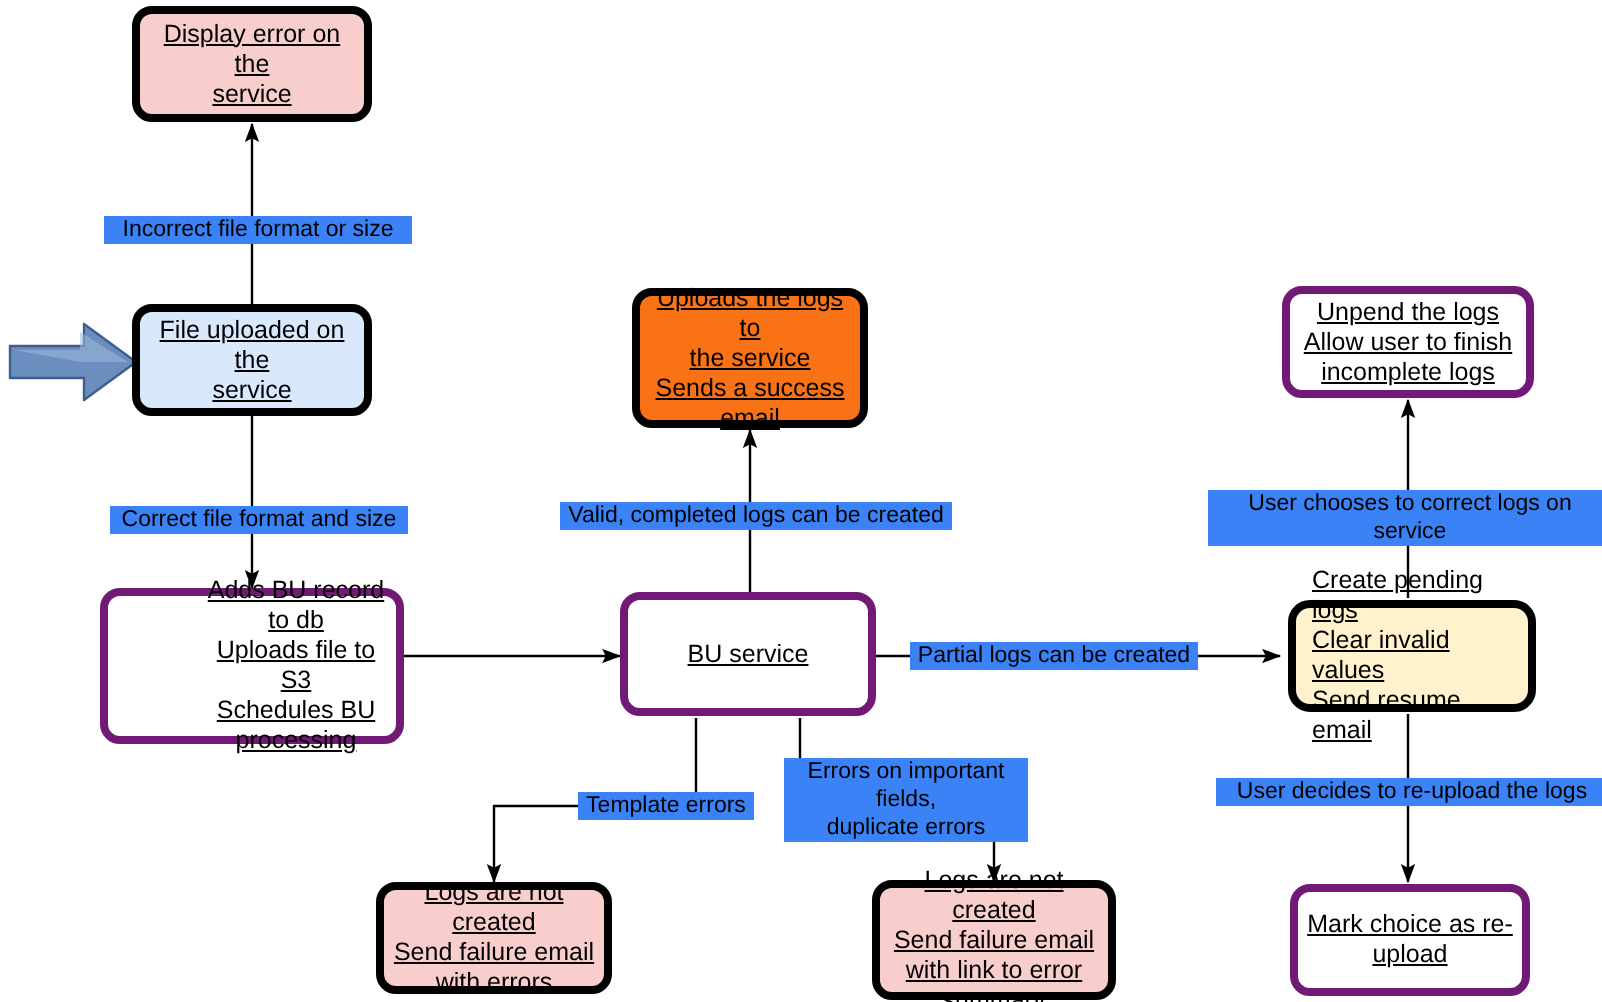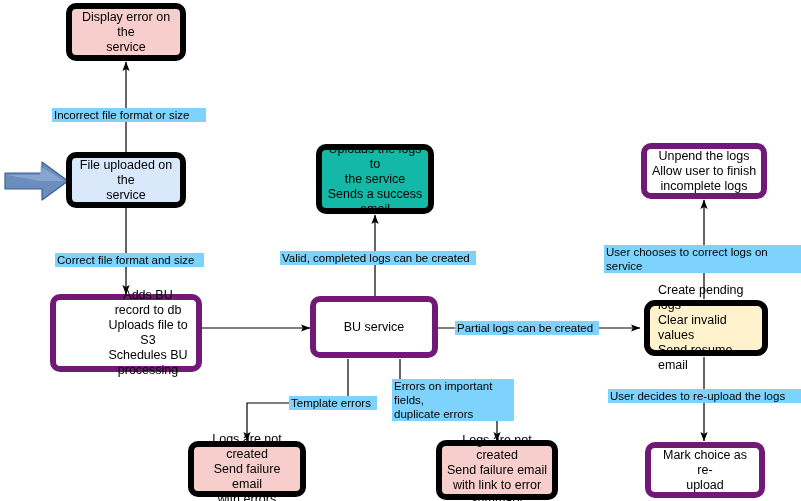--- a/index.html
+++ b/index.html
@@ -19,44 +19,46 @@
     position: absolute;
     left: 0;
     top: 0;
     width: 801px;
     height: 501px;
     pointer-events: none;
   }
   .node {
     position: absolute;
     box-sizing: border-box;
-    border: 6px solid #701a75;
+    border: 4px solid #701a75;
     border-radius: 10px;
     display: flex;
     align-items: center;
     justify-content: center;
     text-align: center;
     font-size: 12.5px;
     line-height: 15px;
     color: #000000;
     background: #ffffff;
     white-space: pre-line;
     padding: 2px 4px;
+    text-decoration: underline;
   }
   .node.pink   { background: #f8cecc; border-color: #000000; }
   .node.blue   { background: #dae8fc; border-color: #000000; }
-  .node.green  { background: #14b8a6; border-color: #000000; }
+  .node.green  { background: #f97316; border-color: #000000; }
   .node.yellow { background: #fff2cc; border-color: #000000; text-align: left; justify-content: flex-start; padding-left: 8px; border-radius: 11px; }
   .node.plain  { background: #ffffff; }
   .edge-label {
     position: absolute;
     font-size: 11.5px;
     line-height: 14px;
     color: #000000;
-    background: #7dd3fc;
+    text-align: center;
+    background: #3b82f6;
     white-space: pre-line;
     padding: 0 2px;
   }
   .block-arrow {
     position: absolute;
   }
 </style>
 </head>
 <body>
 

